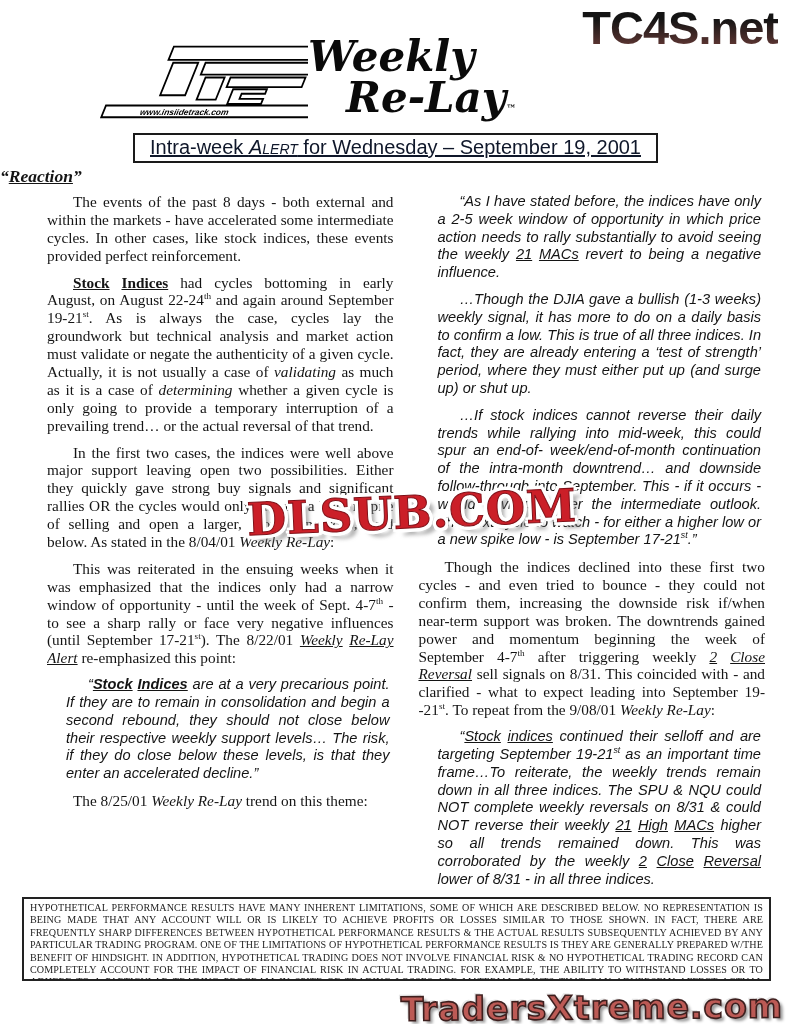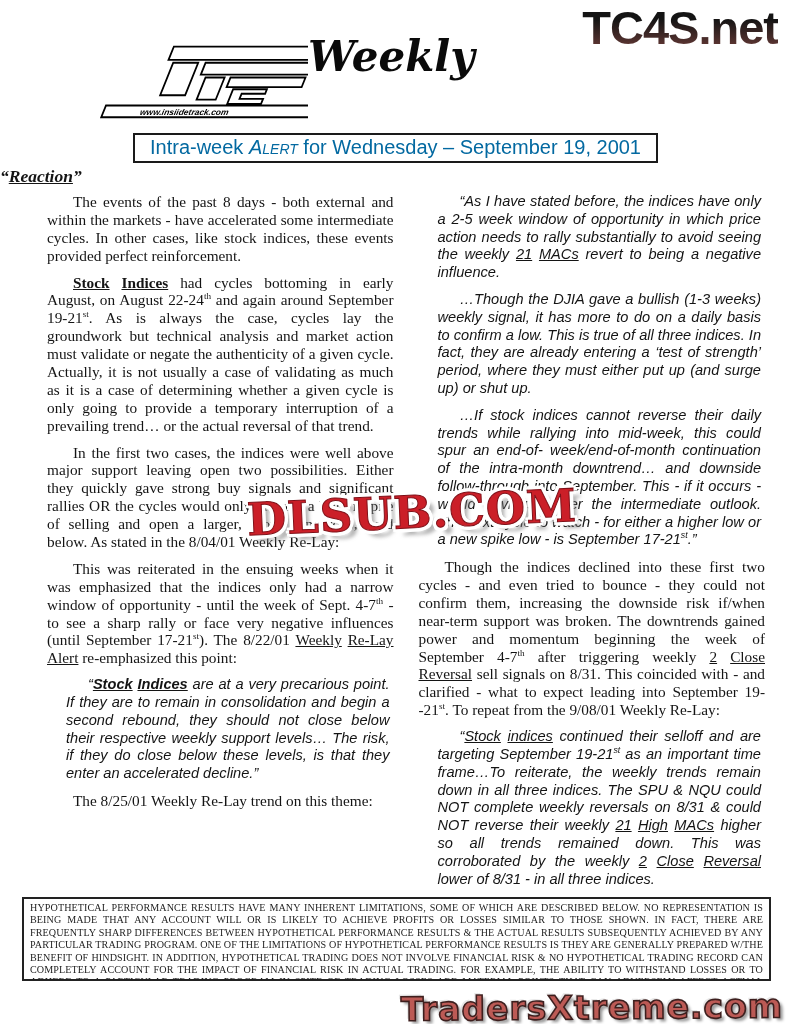--- a/index.html
+++ b/index.html
@@ -21,37 +21,37 @@
   .ittc-logo { position:absolute; left:58px; top:30px; }
   .brand { position:absolute; left:308px; top:36px;
     font-family:"DejaVu Serif", serif; font-weight:bold; font-style:italic;
     font-size:42px; line-height:0.98; color:#0a0a0a; }
   .brand .line2 { margin-left:38px; }
   .brand .tm { font-size:10px; font-style:normal; vertical-align:baseline; }
   
   .alert-row { text-align:center; margin-top:3px; }
   .alert-box {
     display:inline-block; border:2px solid #1a1a1a; padding:1px 15px 2px;
-    font-family:"Liberation Sans", sans-serif; font-size:20px; color:#0369a1;
+    font-family:"Liberation Sans", sans-serif; font-size:20px; color:#0f172a;text-decoration:underline;
   }
   .alert-word { font-style:italic; font-variant:small-caps; }
   
   .page-title { text-align:left; margin-top:3px;
     font-weight:bold; font-style:italic; font-size:17.5px; }
   .page-title .word { text-decoration:underline; }
   
   .columns { display:flex; margin:6px 26px 12px 47px; gap:25px;
     height:692px; overflow:hidden; }
   .col { flex:1; }
   .para { font-size:15.3px; line-height:1.17; text-align:justify;
     text-indent:26px; margin-bottom:9px; }
   .para.quote { font-family:"Liberation Sans", sans-serif; font-style:italic;
     font-size:14.6px; line-height:1.22; margin-left:19px; margin-right:4px;
     text-indent:22px; }
-  .sb{font-weight:bold} .si{} .su{text-decoration:underline}
+  .sb{font-weight:bold} .si{font-style:italic} .su{text-decoration:underline}
   sup { font-size:0.6em; line-height:0; }
   
   .disclaimer {
     margin:4px 20px 0 22px; border:2px solid #222; padding:3px 6px;
     font-size:10.1px; line-height:1.23; text-align:justify; color:#1d1d1d;
     letter-spacing:0.1px; height:84px; overflow:hidden;
   }
   
   .footer-row { text-align:right; padding-right:8px; margin-top:7px; }
   .footer-site {
@@ -89,20 +89,21 @@
         <rect x="178" y="48" width="26" height="30"></rect>
         <rect x="212" y="48" width="102" height="13"></rect>
         <path d="M268,64 h-46 v20 h46 v-7 h-32 v-7 h32 z"></path>
         <rect x="58" y="86" width="302" height="16"></rect>
       </g>
       <text x="150" y="98.5" text-anchor="middle" transform="translate(42,0) skewX(-12)" font-family="Liberation Sans, sans-serif" font-size="11.5" font-weight="bold" font-style="italic" fill="#000">www.insiidetrack.com</text>
     </svg>
 
     <div class="brand">
       <div class="line1">Weekly</div>
+      <div class="line2"><span>Re-Lay</span><span class="tm">™</span></div>
     </div>
   </div>
 
   <div class="alert-row">
     <div class="alert-box"><span>Intra-week </span><span class="alert-word">Alert</span><span> for Wednesday – September 19, 2001</span></div>
   </div>
 
   <div class="page-title"><span>“</span><span class="word">Reaction</span><span>”</span></div>
 
   <div class="columns">

